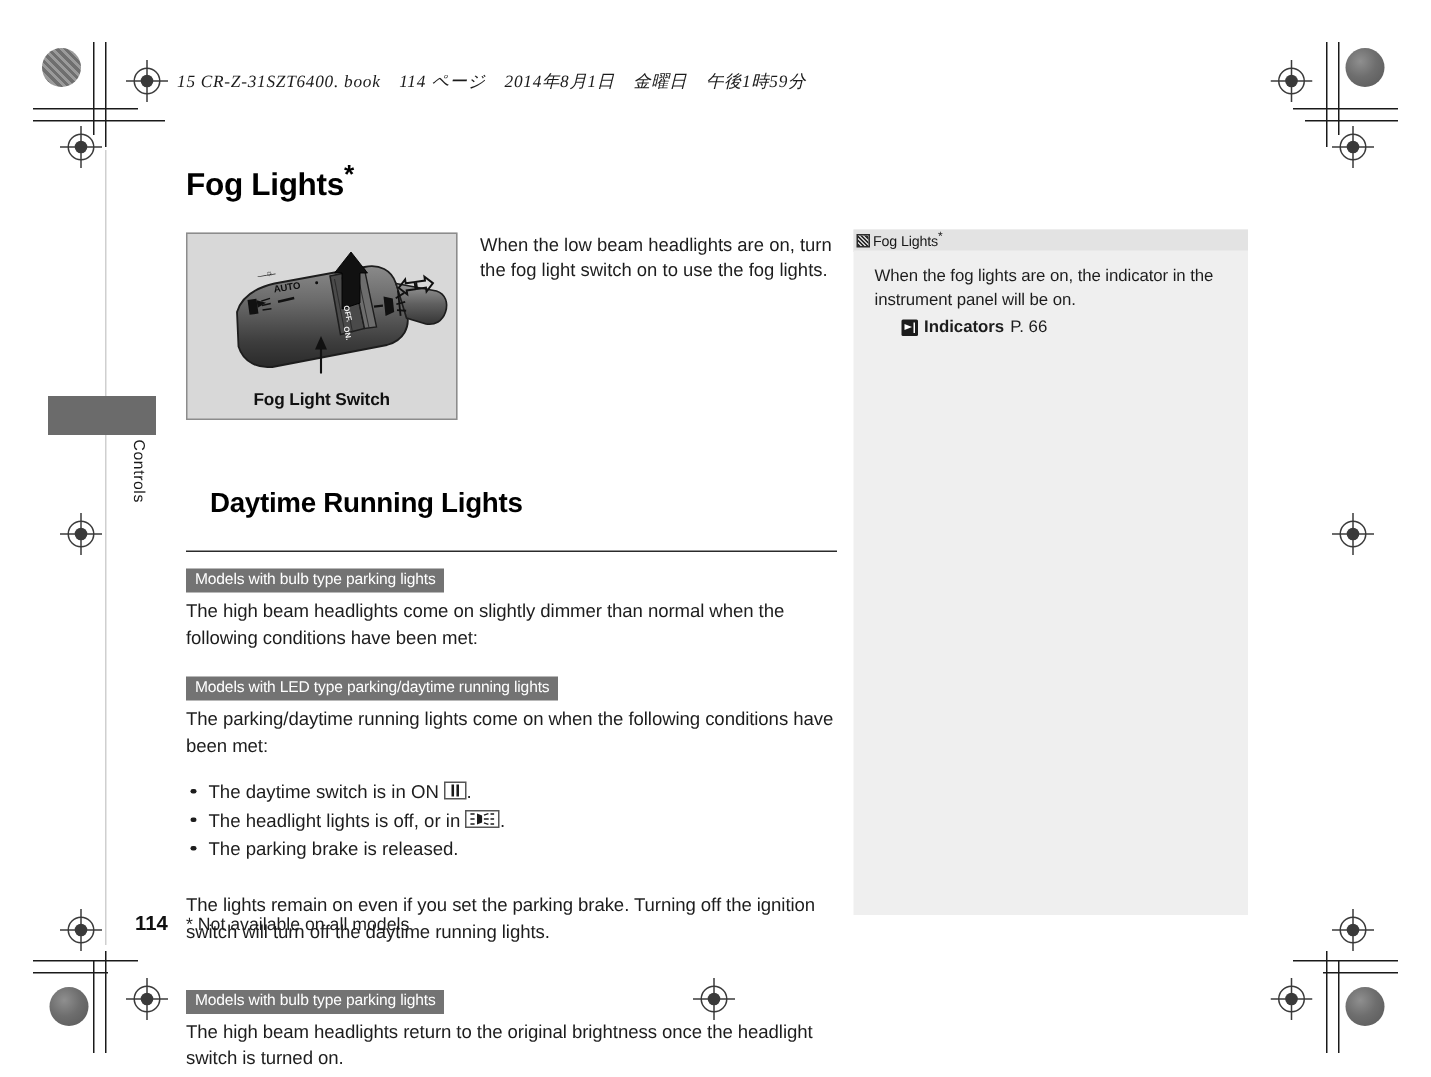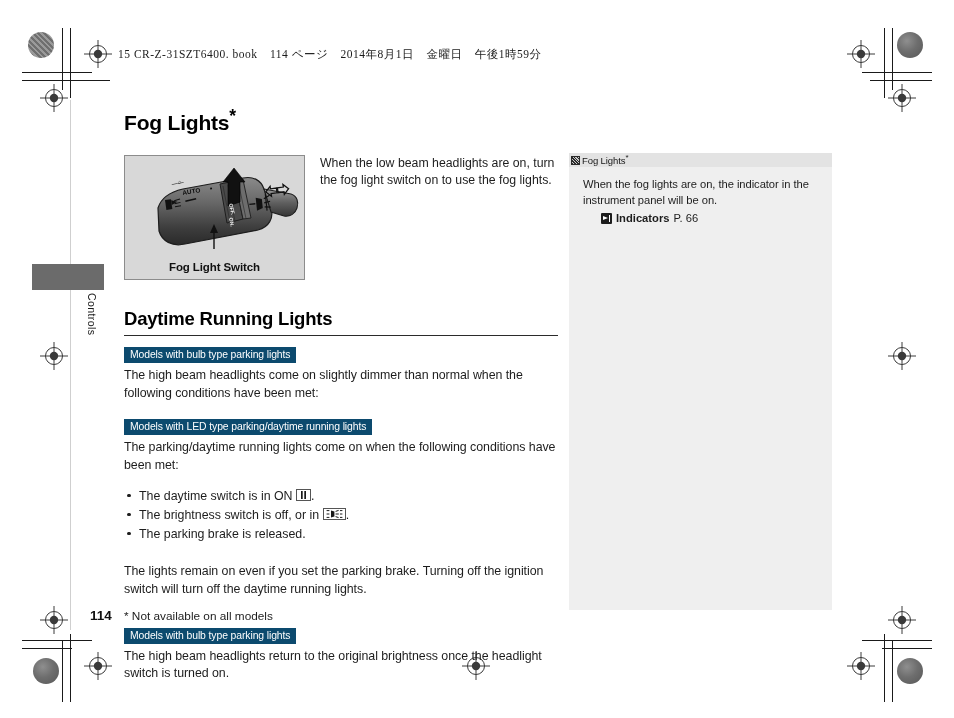--- a/index.html
+++ b/index.html
@@ -25,21 +25,21 @@
   .cropline{position:absolute;background:#1a1a1a;}
   .h{height:1px;}
   .v{width:1px;}
 
   
   .jpline{
     position:absolute;left:118px;top:47px;
     font-family:"Liberation Serif", serif;
     font-size:11.5px;letter-spacing:.5px;color:#1b1b1b;white-space:nowrap;
   }
-  .jpline .seg{margin-right:9px;}
+  .jpline .seg{margin-right:9px;font-style:italic;}
 
   
   .content{position:absolute;left:124px;top:88px;width:708px;}
 
   .breadcrumb{
     display:flex;align-items:center;gap:0;
     font-size:11px;color:#2b2b2b;padding-bottom:5px;
     border-bottom:1px solid #2b2b2b;width:708px;
   }
   .tri{
@@ -48,21 +48,21 @@
     margin-right:1px;display:inline-block;
   }
   .tri.sep{margin-left:3px;margin-right:2px;}
   .bcrumb-txt{letter-spacing:.1px;}
 
   h1.title{
     font-size:21px;font-weight:bold;margin:0;padding:18px 0 6px 0;
     letter-spacing:-.2px;color:#000;
   }
   h1.title2{
-    font-size:18.5px;font-weight:bold;margin:0;padding:0 0 5px 0;
+    font-size:18.5px;font-weight:bold;margin:16px;padding:0 0 5px 0;
     letter-spacing:-.2px;color:#000;
   }
   .rule2{width:434px;height:1px;background:#2b2b2b;}
 
   
   .left-col{position:absolute;left:124px;top:155px;width:434px;}
   .figure{
     width:181px;height:125px;background:#d8d8d8;border:1px solid #8c8c8c;
     position:relative;box-sizing:border-box;
   }
@@ -70,21 +70,21 @@
     position:absolute;bottom:6px;left:0;width:100%;text-align:center;
     font-size:11.5px;font-weight:bold;color:#111;letter-spacing:-.1px;
   }
   .intro{
     position:absolute;left:196px;top:0;width:240px;
     font-size:12.3px;line-height:1.42;color:#1d1d1d;
   }
 
   .sec2{position:absolute;left:124px;top:308px;width:434px;}
   .badge{
-    display:inline-block;background:#0c4a6e;color:#fff;
+    display:inline-block;background:#737373;color:#fff;
     font-size:10.4px;padding:2px 6px 2.5px 6px;letter-spacing:-.1px;
     line-height:1.1;
   }
   p.body{
     font-size:12.4px;line-height:1.43;margin:4px 0 0 0;color:#1d1d1d;
     letter-spacing:-.05px;
   }
   ul.bullets{margin:12px 0 0 0;padding:0;list-style:none;}
   ul.bullets li{
     font-size:12.4px;line-height:1.52;color:#1d1d1d;
@@ -386,21 +386,21 @@
 
     <div style="height:14px;"></div>
     <span class="badge">Models with LED type parking/daytime running lights</span>
     <p class="body">The parking/daytime running lights come on when the following conditions have been met:</p>
 
     <ul class="bullets">
       <li><span>The daytime switch is in ON </span><span class="ibox"><svg width="9" height="10" viewBox="0 0 9 10">
               <rect x="2" y="1" width="1.7" height="8" fill="#1a1a1a"></rect>
               <rect x="5.3" y="1" width="1.7" height="8" fill="#1a1a1a"></rect>
             </svg></span><span>.</span></li>
-      <li><span>The brightness switch is off, or in </span><span class="ibox"><svg width="17" height="10" viewBox="0 0 17 10">
+      <li><span>The headlight lights is off, or in </span><span class="ibox"><svg width="17" height="10" viewBox="0 0 17 10">
               <g stroke="#1a1a1a" stroke-width="1" fill="none">
                 <line x1="0.6" y1="1.6" x2="3.4" y2="1.6"></line>
                 <line x1="0.6" y1="5" x2="3.4" y2="5"></line>
                 <line x1="0.6" y1="8.4" x2="3.4" y2="8.4"></line>
               </g>
               <path d="M5,1.4 L8.4,2.6 L8.4,7.4 L5,8.6 Z" fill="#1a1a1a"></path>
               <g stroke="#1a1a1a" stroke-width="1">
                 <line x1="9.6" y1="2.4" x2="12.6" y2="1.4"></line>
                 <line x1="9.6" y1="5" x2="12.8" y2="5"></line>
                 <line x1="9.6" y1="7.6" x2="12.6" y2="8.6"></line>

